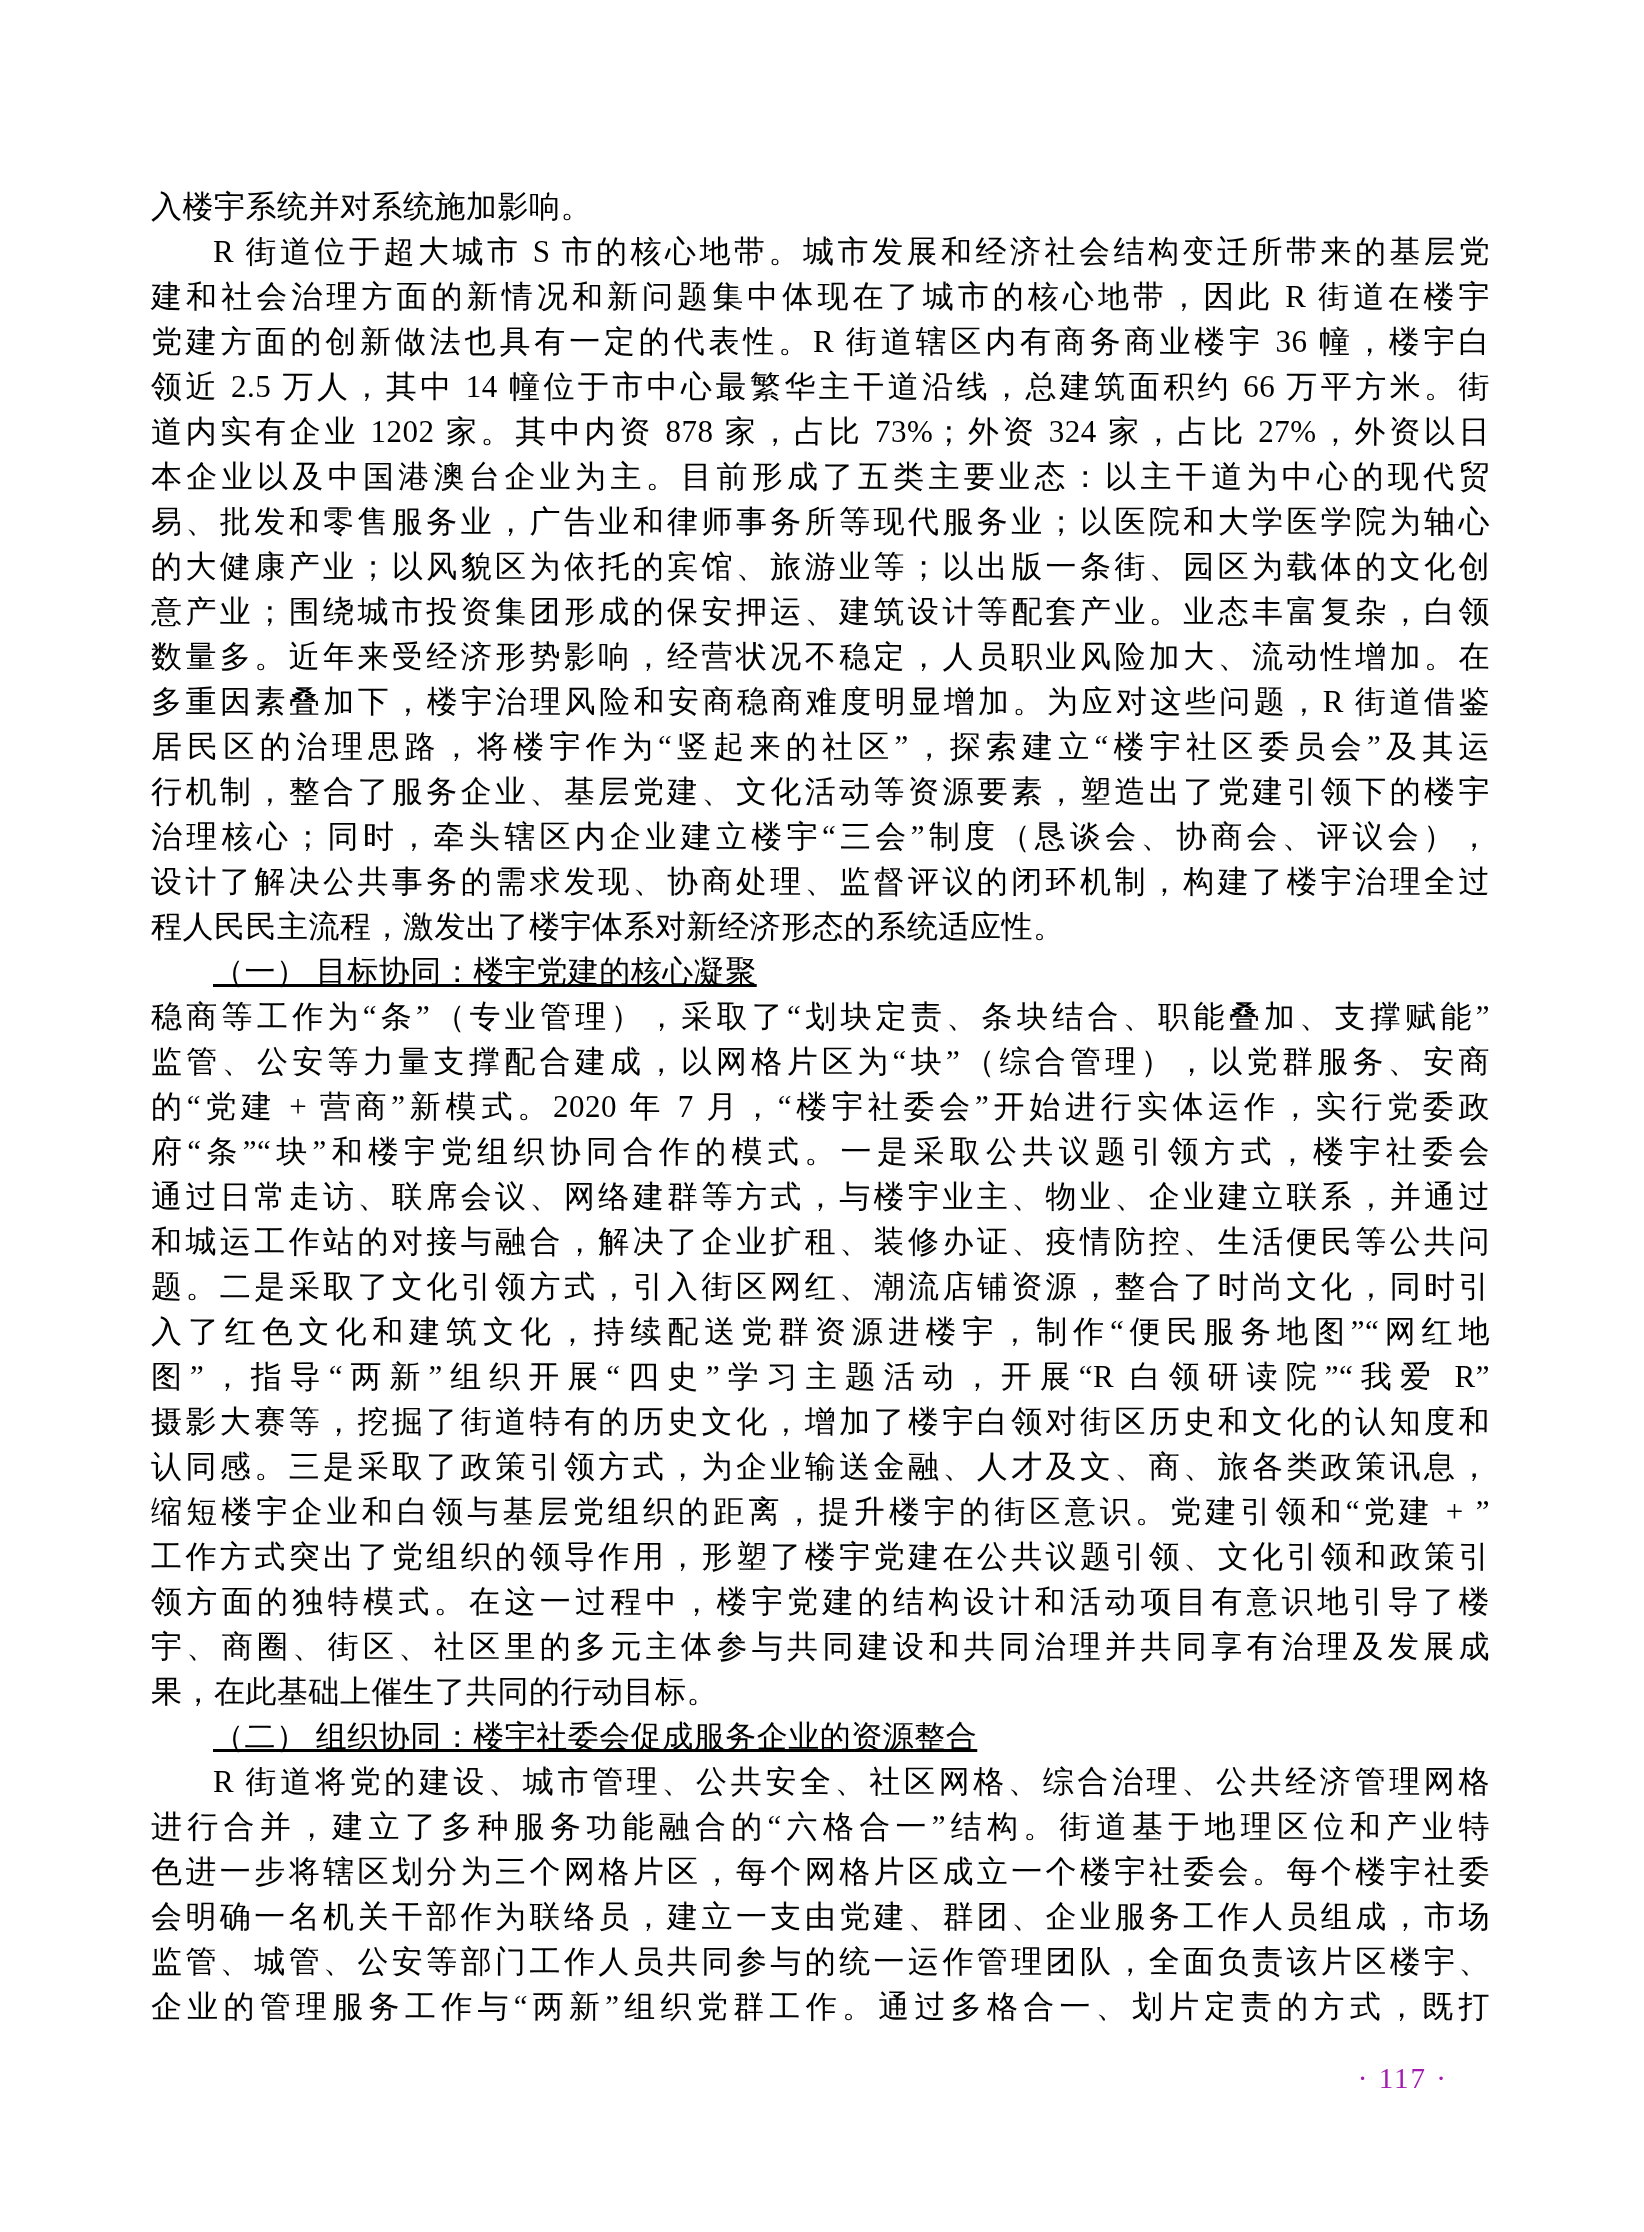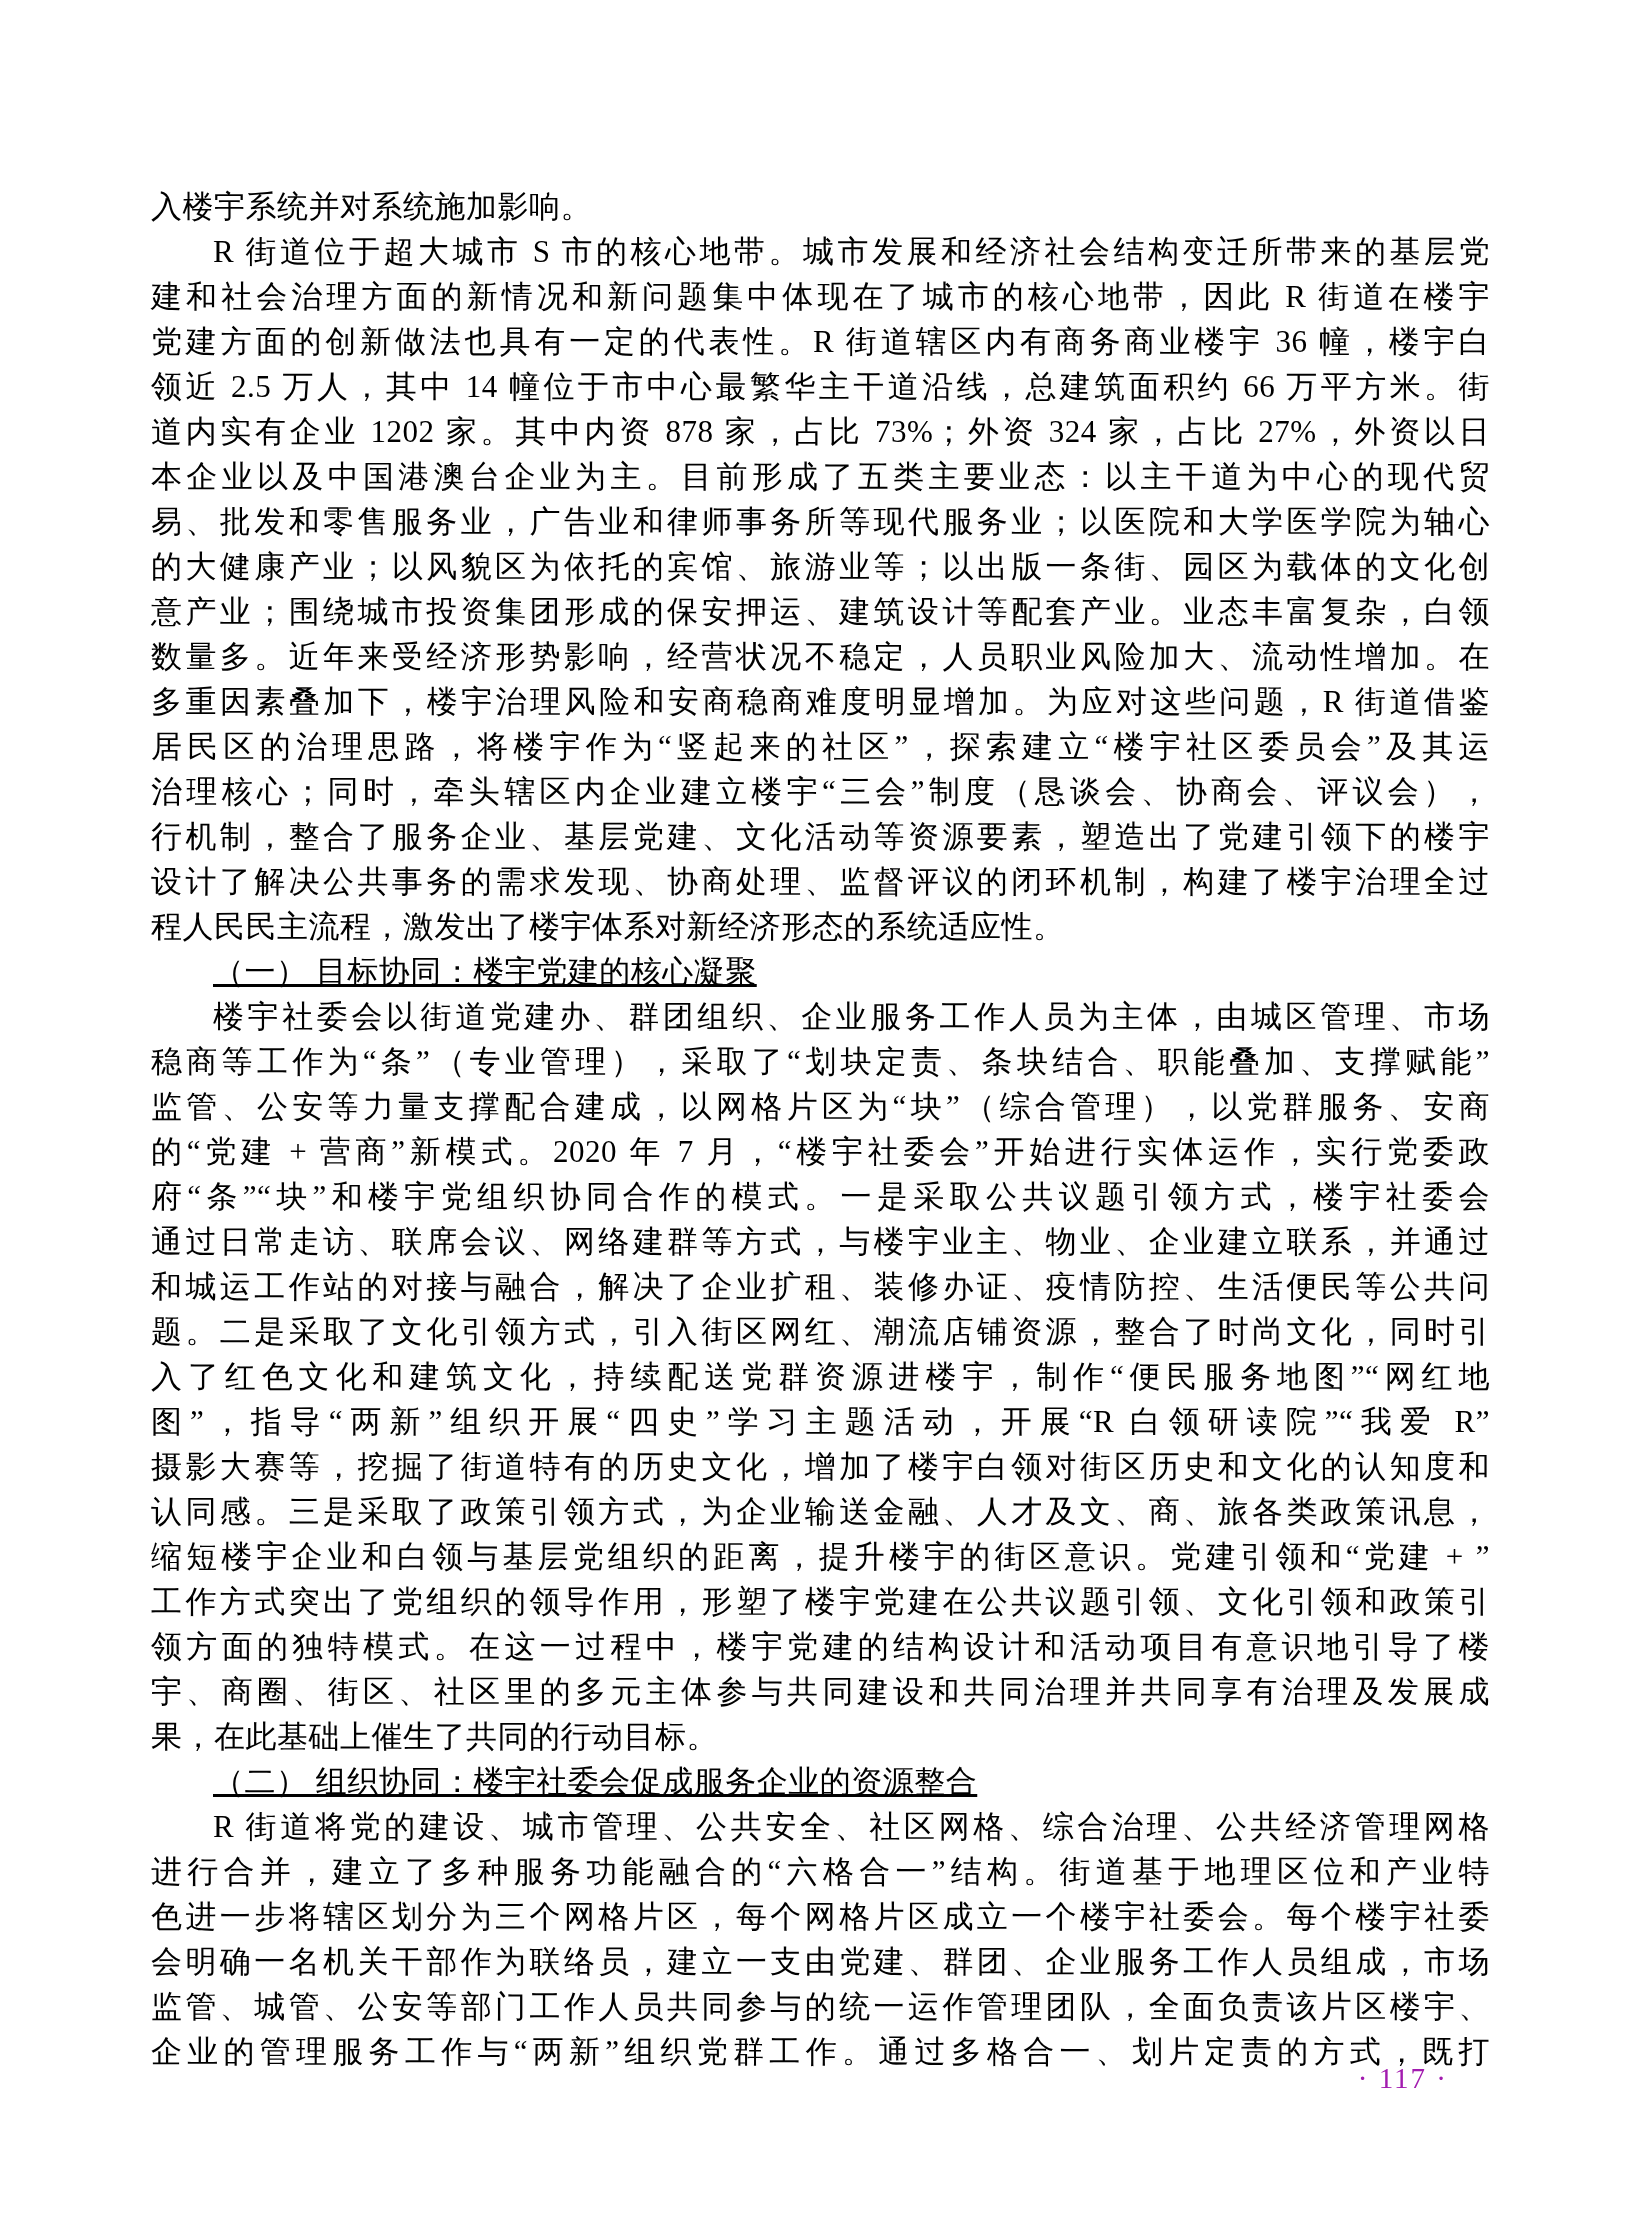--- a/index.html
+++ b/index.html
@@ -73,26 +73,25 @@
       <div class="line body">党建方面的创新做法也具有一定的代表性。R 街道辖区内有商务商业楼宇 36 幢，楼宇白</div>
       <div class="line body">领近 2.5 万人，其中 14 幢位于市中心最繁华主干道沿线，总建筑面积约 66 万平方米。街</div>
       <div class="line body">道内实有企业 1202 家。其中内资 878 家，占比 73%；外资 324 家，占比 27%，外资以日</div>
       <div class="line body">本企业以及中国港澳台企业为主。目前形成了五类主要业态：以主干道为中心的现代贸</div>
       <div class="line body">易、批发和零售服务业，广告业和律师事务所等现代服务业；以医院和大学医学院为轴心</div>
       <div class="line body">的大健康产业；以风貌区为依托的宾馆、旅游业等；以出版一条街、园区为载体的文化创</div>
       <div class="line body">意产业；围绕城市投资集团形成的保安押运、建筑设计等配套产业。业态丰富复杂，白领</div>
       <div class="line body">数量多。近年来受经济形势影响，经营状况不稳定，人员职业风险加大、流动性增加。在</div>
       <div class="line body">多重因素叠加下，楼宇治理风险和安商稳商难度明显增加。为应对这些问题，R 街道借鉴</div>
       <div class="line body">居民区的治理思路，将楼宇作为“竖起来的社区”，探索建立“楼宇社区委员会”及其运</div>
+      <div class="line body">行机制，整合了服务企业、基层党建、文化活动等资源要素，塑造出了党建引领下的楼宇</div>
       <div class="line body">治理核心；同时，牵头辖区内企业建立楼宇“三会”制度（恳谈会、协商会、评议会），</div>
-      <div class="line body">行机制，整合了服务企业、基层党建、文化活动等资源要素，塑造出了党建引领下的楼宇</div>
       <div class="line body">设计了解决公共事务的需求发现、协商处理、监督评议的闭环机制，构建了楼宇治理全过</div>
       <div class="line para-end">程人民民主流程，激发出了楼宇体系对新经济形态的系统适应性。</div>
       <div class="line heading">（一） 目标协同：楼宇党建的核心凝聚</div>
-      <div class="line para-start">楼宇社委会以街道党建办、群团组织、企业服务工作人员为主体，由城区管理、市场</div>
       <div class="line body">稳商等工作为“条”（专业管理），采取了“划块定责、条块结合、职能叠加、支撑赋能”</div>
       <div class="line body">监管、公安等力量支撑配合建成，以网格片区为“块”（综合管理），以党群服务、安商</div>
       <div class="line body">的“党建 + 营商”新模式。2020 年 7 月，“楼宇社委会”开始进行实体运作，实行党委政</div>
       <div class="line body">府“条”“块”和楼宇党组织协同合作的模式。一是采取公共议题引领方式，楼宇社委会</div>
       <div class="line body">通过日常走访、联席会议、网络建群等方式，与楼宇业主、物业、企业建立联系，并通过</div>
       <div class="line body">和城运工作站的对接与融合，解决了企业扩租、装修办证、疫情防控、生活便民等公共问</div>
       <div class="line body">题。二是采取了文化引领方式，引入街区网红、潮流店铺资源，整合了时尚文化，同时引</div>
       <div class="line body">入了红色文化和建筑文化，持续配送党群资源进楼宇，制作“便民服务地图”“网红地</div>
       <div class="line body">图”，指导“两新”组织开展“四史”学习主题活动，开展“R 白领研读院”“我爱 R”</div>
       <div class="line body">摄影大赛等，挖掘了街道特有的历史文化，增加了楼宇白领对街区历史和文化的认知度和</div>

